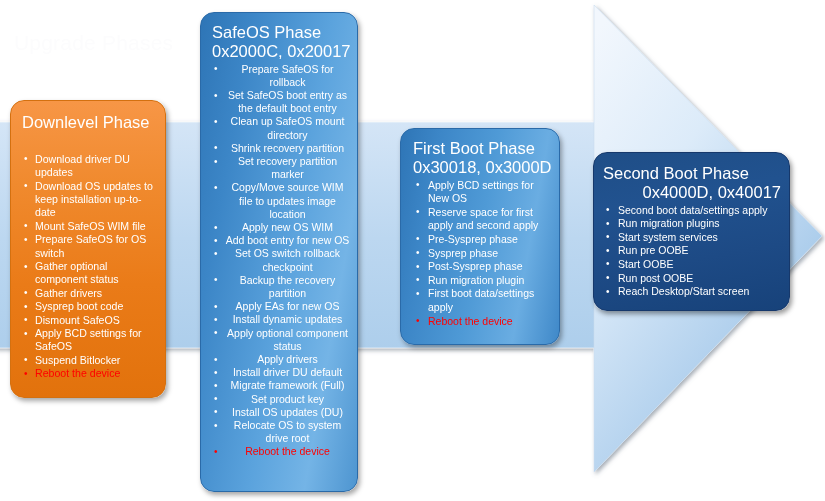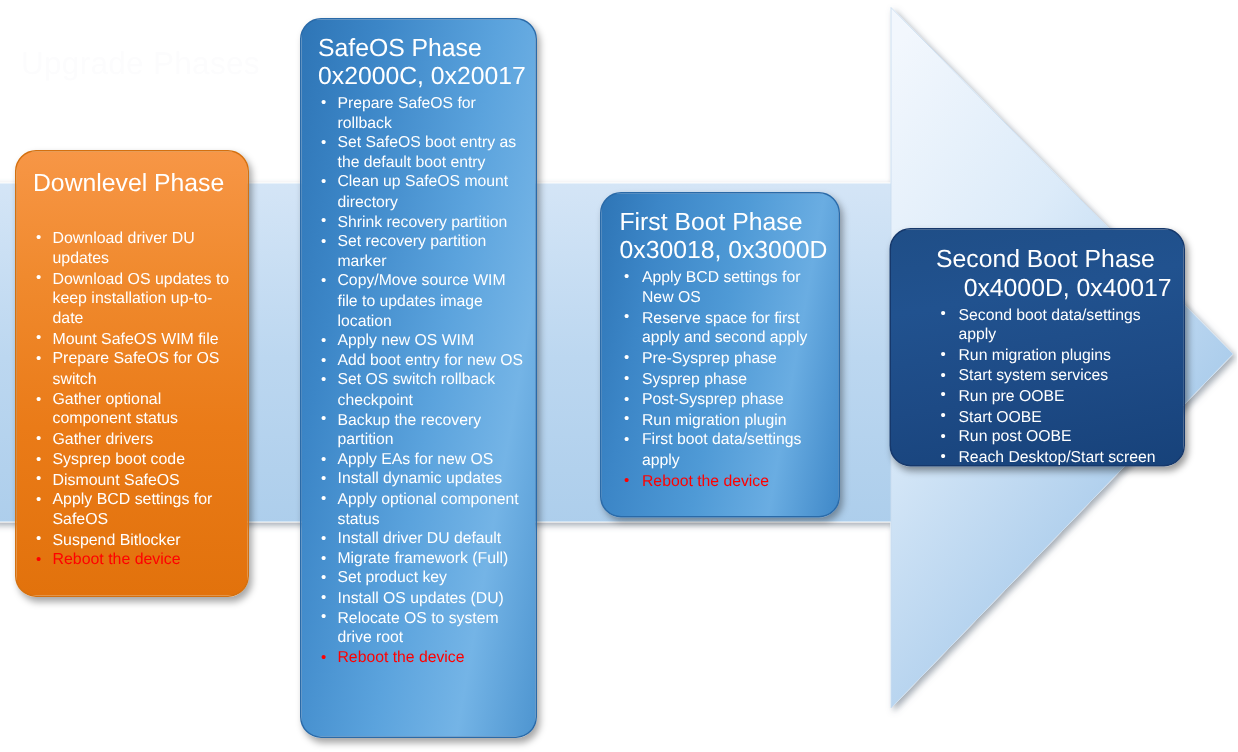--- a/index.html
+++ b/index.html
@@ -110,21 +110,21 @@
     top: 12px;
     width: 158px;
     height: 480px;
     background: linear-gradient(100deg, #2e75b6 0%, #3c86c7 22%, #5ba3dd 55%, #74b4e6 78%, #4e95d0 100%);
     border: 1px solid #2a6aa8;
     box-shadow: 2px 3px 5px rgba(0,0,0,0.35);
   }
   #box-safeos .inner { padding: 10px 7px 6px 11px; }
   #box-safeos .phase-title { font-size: 16.5px; }
   #box-safeos .phase-code { font-size: 16.5px; margin-bottom: 2px; }
-  #box-safeos ul.items li { line-height: 13.2px; }
+  #box-safeos ul.items li { line-height: 13.2px; text-align: center; }
 
   
   #box-firstboot {
     left: 400px;
     top: 128px;
     width: 160px;
     height: 217px;
     background: linear-gradient(100deg, #2e75b6 0%, #3c86c7 20%, #4f9ad6 50%, #6aadE2 76%, #3f88c8 100%);
     border: 1px solid #2a6aa8;
     box-shadow: 2px 3px 5px rgba(0,0,0,0.35);
@@ -138,21 +138,21 @@
   
   #box-secondboot {
     left: 593px;
     top: 152px;
     width: 197px;
     height: 159px;
     background: linear-gradient(170deg, #1f4e87 0%, #21528f 30%, #1d4a85 65%, #17427a 100%);
     border: 1px solid #16386b;
     box-shadow: 2px 3px 5px rgba(0,0,0,0.4);
   }
-  #box-secondboot .inner { padding: 11px 8px 6px 30px; }
+  #box-secondboot .inner { padding: 11px 8px 6px 9px; }
   #box-secondboot .phase-title { font-size: 16.5px; }
   #box-secondboot .phase-code { font-size: 16.5px; margin-bottom: 2px; text-align: right; }
   #box-secondboot ul.items li { padding-left: 15px; line-height: 13.6px; }
   #box-secondboot ul.items li::before { left: 3px; }
 </style>
 </head>
 <body>
 
 <div id="canvas">
 
@@ -213,20 +213,21 @@
         <li>Shrink recovery partition</li>
         <li>Set recovery partition marker</li>
         <li>Copy/Move source WIM file to updates image location</li>
         <li>Apply new OS WIM</li>
         <li>Add boot entry for new OS</li>
         <li>Set OS switch rollback checkpoint</li>
         <li>Backup the recovery partition</li>
         <li>Apply EAs for new OS</li>
         <li>Install dynamic updates</li>
         <li>Apply optional component status</li>
+        <li>Apply drivers</li>
         <li>Install driver DU default</li>
         <li>Migrate framework (Full)</li>
         <li>Set product key</li>
         <li>Install OS updates (DU)</li>
         <li>Relocate OS to system drive root</li>
         <li class="reboot">Reboot the device</li>
       </ul>
     </div>
   </div>
 

